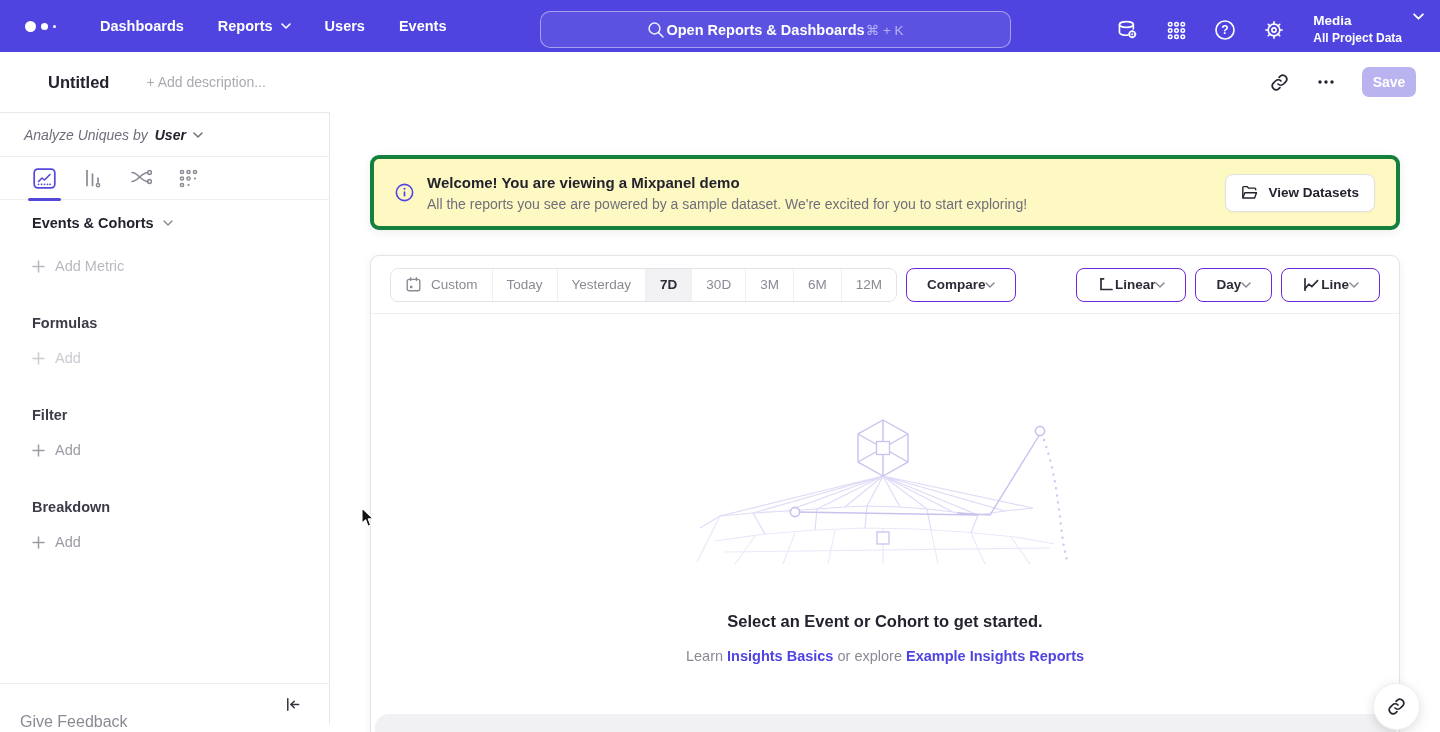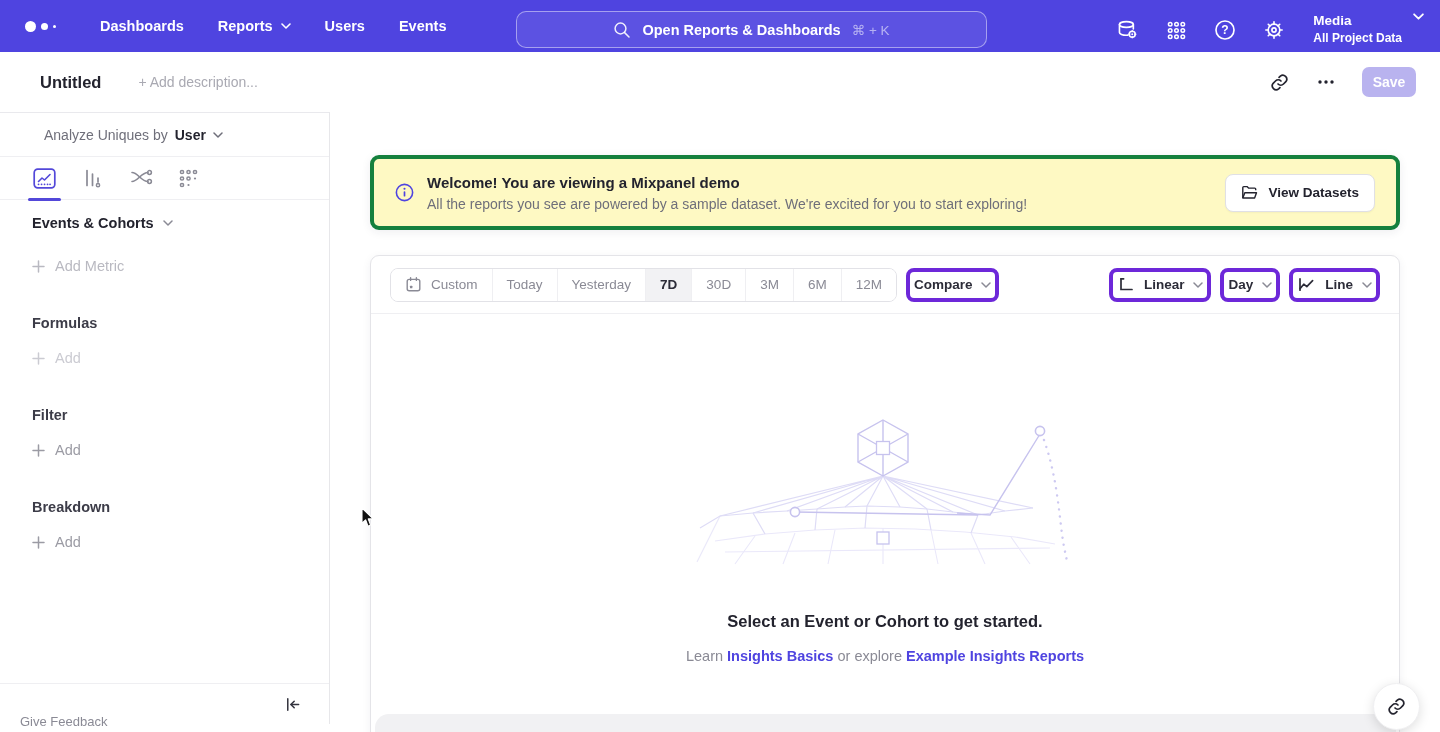--- a/index.html
+++ b/index.html
@@ -8,69 +8,69 @@
 
   
   .topnav { position:relative; height:52px; background:#4f44e0; color:#fff;
             display:flex; align-items:center; }
   .logo { display:flex; align-items:center; gap:5px; margin-left:25px; width:42px; cursor:pointer; }
   .logo i { display:block; background:#fff; border-radius:50%; }
   .logo .d1 { width:11px; height:11px; } .logo .d2 { width:7px; height:7px; } .logo .d3 { width:3px; height:3px; }
   .nav-items { display:flex; gap:34px; margin-left:33px; font-size:14.5px; font-weight:600; }
   .nav-item { display:flex; align-items:center; gap:8px; cursor:pointer; white-space:nowrap; }
   .chev { flex:none; }
-  .search { position:absolute; left:516px; top:11px; width:471px; height:37px;
+  .search { position:absolute; left:540px; top:11px; width:471px; height:37px;
             border:1px solid rgba(255,255,255,.45); background:rgba(255,255,255,.08);
             border-radius:10px; display:flex; align-items:center; justify-content:center;
-            gap:11px; cursor:pointer; }
+            gap:1px; cursor:pointer; }
   .search-label { font-size:14.5px; font-weight:600; }
   .search-shortcut { font-size:13.5px; color:rgba(255,255,255,.55); }
   .topnav-right { position:absolute; right:16px; top:0; height:60px; display:flex; align-items:center; gap:25px; }
   .tn-icon { display:flex; align-items:center; justify-content:center; width:24px; height:24px; cursor:pointer; }
   .project { display:flex; gap:11px; cursor:pointer; margin-left:2px; }
   .project-name { font-size:13.5px; font-weight:700; line-height:1.25; }
   .project-scope { font-size:12px; font-weight:600; line-height:1.35; }
 
   
   .report-header { height:60px; background:#fff; display:flex; align-items:center; padding:0 24px 0 40px; }
-  .report-title { font-size:16.5px; font-weight:700; color:#23232e; cursor:text; }
+  .report-title { font-size:16.5px; font-weight:700; color:#23232e; cursor:text;margin-left:8px; }
   .report-desc { margin-left:37px; font-size:14px; color:#a9a9b2; cursor:text; }
   .header-right { margin-left:auto; display:flex; align-items:center; gap:25px; }
   .hdr-icon { display:flex; align-items:center; justify-content:center; width:22px; height:22px; cursor:pointer; color:#23232e; }
   .save-btn { width:54px; height:30px; border:none; border-radius:7px; background:#b9b3ef;
               color:#fff; font-weight:700; font-size:14px; font-family:inherit; }
 
   
   .layout { display:flex; height:612px; }
 
   
   .sidebar { width:330px; flex:none; background:#fff; position:relative;
              border-top:1px solid #e9e9ed; border-right:1px solid #e7e7ea; }
-  .analyze-row { height:44px; display:flex; align-items:center; gap:7px; padding-left:44px;
-                 border-bottom:1px solid #efeff2; font-size:14px; color:#6f6f7a; }
+  .analyze-row { height:44px; display:flex; align-items:center; gap:7px; padding-left:24px;
+                 border-bottom:1px solid #efeff2; font-size:14px; color:#6f6f7a;font-style:italic; }
   .analyze-value { display:flex; align-items:center; gap:7px; color:#23232e; font-weight:600; cursor:pointer; }
   .tabs-row { height:43px; display:flex; align-items:center; gap:21px; padding-left:31px;
               border-bottom:1px solid #efeff2; }
   .tab { position:relative; height:43px; width:27px; display:flex; align-items:center; justify-content:center;
          color:#8a8a95; cursor:pointer; }
   .tab.selected { color:#5348d9; }
   .tab.selected::after { content:""; position:absolute; left:-3px; bottom:-1px; width:33px; height:3px;
                          background:#5348d9; border-radius:2px; }
   .events-row { margin:15px 0 0 32px; display:flex; align-items:center; gap:9px;
                 font-size:14.5px; font-weight:700; color:#23232e; cursor:pointer; }
   .events-row .chev { color:#8a8a95; }
   .add-line { display:flex; align-items:center; gap:10px; font-size:14.5px; cursor:pointer; }
   .add-metric { margin:27px 0 0 32px; color:#b9b9c1; }
   .side-title { margin:41px 0 0 32px; font-size:14.5px; font-weight:600; color:#3c3c48; }
   .side-add-light { margin:19px 0 0 32px; color:#cbcbd2; }
   .side-add { margin:19px 0 0 32px; color:#9b9ba4; }
   .sidebar-footer { position:absolute; left:0; right:0; bottom:0; height:41px;
                     border-top:1px solid #efeff2; display:flex; align-items:center;
                     justify-content:space-between; padding:0 28px 0 20px; }
-  .feedback { font-size:13px; color:#8a8a95; cursor:pointer;margin-top:35px; }
+  .feedback { font-size:16px; color:#8a8a95; cursor:pointer;margin-top:35px; }
   .collapse { color:#33333e; cursor:pointer; display:flex; }
 
   
   .main { flex:1; position:relative; background:#fff; }
 
   .banner { position:absolute; left:40px; right:40px; top:43px; height:75px; background:#fef9c3;
             border:4px solid #15803d; border-radius:9px; box-shadow:0 2px 10px rgba(40,40,70,.08);
             display:flex; align-items:center; padding:0 21px; }
   .banner-body { margin-left:13px; }
   .banner-title { font-size:15px; font-weight:700; color:#23232e; }
@@ -81,22 +81,22 @@
                    box-shadow:0 1px 2px rgba(0,0,0,.04); font-family:inherit; }
 
   .chart-card { position:absolute; left:40px; right:40px; top:143px; height:600px; background:#fff;
                 border:1px solid #e4e4e8; border-radius:9px; box-shadow:0 2px 10px rgba(40,40,70,.06); }
   .chart-toolbar { height:58px; border-bottom:1px solid #efeff2; display:flex; align-items:center; padding:0 19px; }
   .segmented { display:flex; align-items:stretch; height:34px; border:1px solid #e2e2e7; border-radius:8px; overflow:hidden; }
   .segment { display:flex; align-items:center; gap:9px; padding:0 14px; font-size:13.5px; color:#8a8a95;
              border-right:1px solid #efeff2; cursor:pointer; white-space:nowrap; background:#fff; }
   .segment:last-child { border-right:none;text-align:center; }
   .segment.selected { background:#f2f2f4; color:#2c2c38; font-weight:600; }
-  .tool-btn { height:34px; display:flex; align-items:center; gap:9px; padding:0 4px;
-              border:4px solid #6d28d9; border-radius:8px; background:#fff; cursor:pointer;
+  .tool-btn { height:34px; display:flex; align-items:center; padding:0 20px;
+              border:1px solid #6d28d9; border-radius:8px; background:#fff; cursor:pointer;
               font-size:13.5px; font-weight:600; color:#2c2c38; white-space:nowrap; }
   .tool-btn .chev { color:#8a8a95; }
   .compare { margin-left:9px; }
   .toolbar-right { margin-left:auto; display:flex; gap:9px; }
 
   .empty { position:absolute; top:160px; left:0; right:0; display:flex; flex-direction:column; align-items:center; }
   .empty-title { margin-top:44px; font-size:16.5px; font-weight:700; color:#23232e; }
   .empty-links { margin-top:17px; font-size:14.5px; color:#8a8a95; }
   .empty-links a { color:#4f44e0; font-weight:600; text-decoration:none; cursor:pointer; }
 

